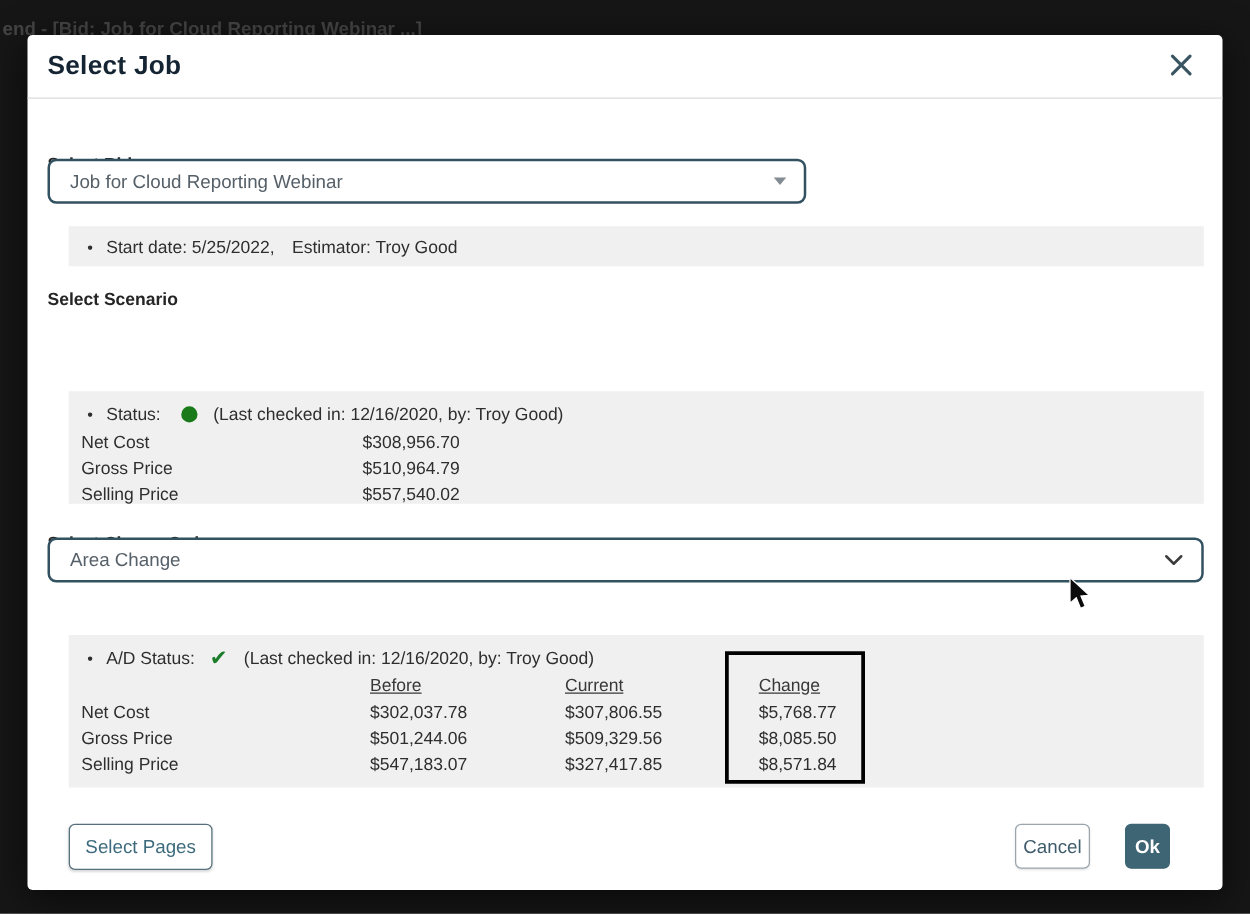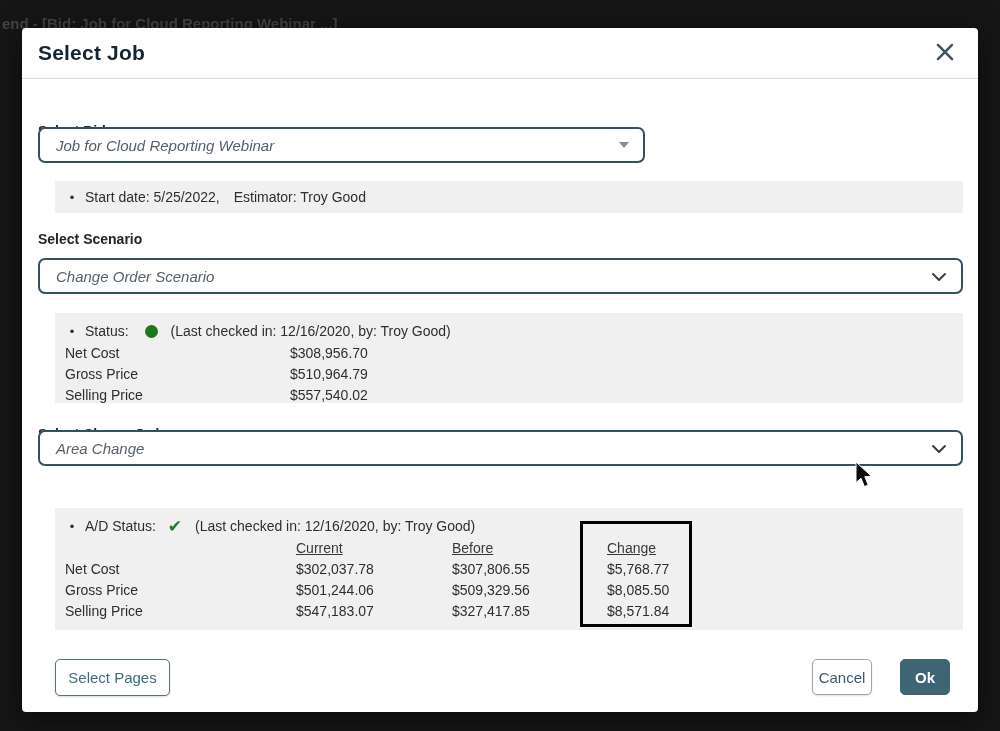--- a/index.html
+++ b/index.html
@@ -32,21 +32,21 @@
   .field-label { position:absolute; left:16px; font-size:14px; font-weight:700; color:#252525; }
 
   .select-box {
     position:absolute; height:36px;
     border:2px solid #335261; border-radius:7px; background:#fff;
     display:flex; align-items:center;
     padding:0 14px 0 16px;
     font-size:15px; color:#566069;
     cursor:pointer;
   }
-  .select-box .grow { flex:1;font-style:italic; }
+  .select-box .grow { flex:1; }
   .tri-down {
     width:0; height:0;
     border-left:5px solid transparent; border-right:5px solid transparent;
     border-top:6px solid #848c93;
   }
 
   .panel {
     position:absolute; left:33px; width:908px;
     background:#f0f0f0; color:#2e2e2e; font-size:14px;
   }
@@ -78,21 +78,21 @@
     left:33px; top:631px; width:115px; height:37px;
     border:1px solid #56707d; color:#3d6b7d;
     box-shadow:0 1px 2px rgba(0,0,0,.15);
   }
   .btn-cancel {
     left:790px; top:631px; width:60px; height:36px;
     border:1px solid #9aa5ad; color:#3d5a6b;
     box-shadow:0 1px 2px rgba(0,0,0,.12);
   }
   .btn-ok {
-    left:878px; top:631px; width:50px; height:36px;
+    left:878px; top:631px; width:36px; height:36px;
     border:1px solid #3e6573; background:#3e6573; color:#fff; font-weight:700;
   }
 
   .cursor {
     position:absolute; left:853px; top:461px; z-index:5; pointer-events:none;
   }
 </style>
 </head>
 <body>
 
@@ -116,28 +116,20 @@
     <span class="grow">Job for Cloud Reporting Webinar</span>
     <span class="tri-down"></span>
   </div>
   <div class="panel" style="top:153px; height:32px; display:flex; align-items:center; padding-left:4px;">
     <span class="bullet">•</span>
     <span>Start date: 5/25/2022,</span>
     <span class="gap14">Estimator: Troy Good</span>
   </div>
 
   <div class="field-label" style="top:203px;">Select Scenario</div>
-  <div class="select-box" style="left:16px; top:230px; width:925px;">
-    <span class="grow">Change Order Scenario</span>
-    <span>
-      <svg width="16" height="10" viewBox="0 0 16 10">
-          <path d="M2 2 L8 8 L14 2" stroke="#3d3d3d" stroke-width="2" fill="none" stroke-linecap="round" stroke-linejoin="round"></path>
-        </svg>
-    </span>
-  </div>
   <div class="panel" style="top:285px; height:90px; padding:7px 0 0 4px;">
     <div class="row status-row">
       <span class="bullet">•</span>
       <span>Status:</span>
       <span class="dot"></span>
       <span class="note">(Last checked in: 12/16/2020, by: Troy Good)</span>
     </div>
     <div class="row">
       <span class="kv-label">Net Cost</span>
       <span class="kv-value">$308,956.70</span>
@@ -163,22 +155,22 @@
   </div>
   <div class="panel" style="top:480px; height:122px; padding:7px 0 0 4px;">
     <div class="row status-row">
       <span class="bullet">•</span>
       <span>A/D Status:</span>
       <span class="check">✔</span>
       <span class="note">(Last checked in: 12/16/2020, by: Troy Good)</span>
     </div>
     <div class="grid-table">
       <div></div>
+      <div class="col-head">Before</div>
       <div class="col-head">Current</div>
-      <div class="col-head">Before</div>
       <div class="col-head">Change</div>
 
       <div>Net Cost</div>
       <div>$302,037.78</div>
       <div>$307,806.55</div>
       <div>$5,768.77</div>
 
       <div>Gross Price</div>
       <div>$501,244.06</div>
       <div>$509,329.56</div>

